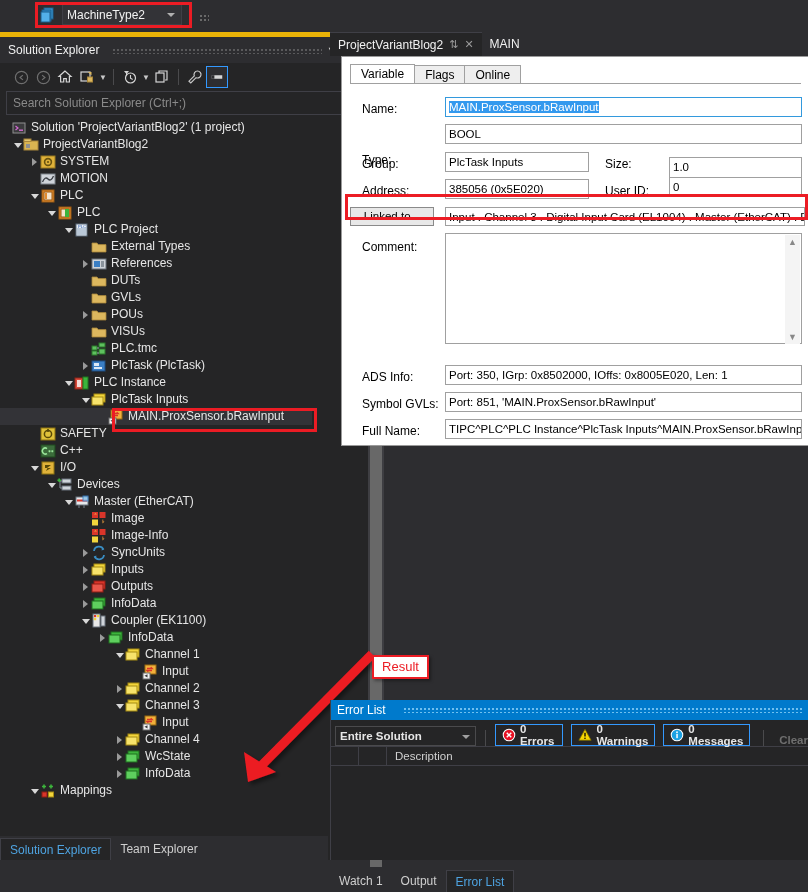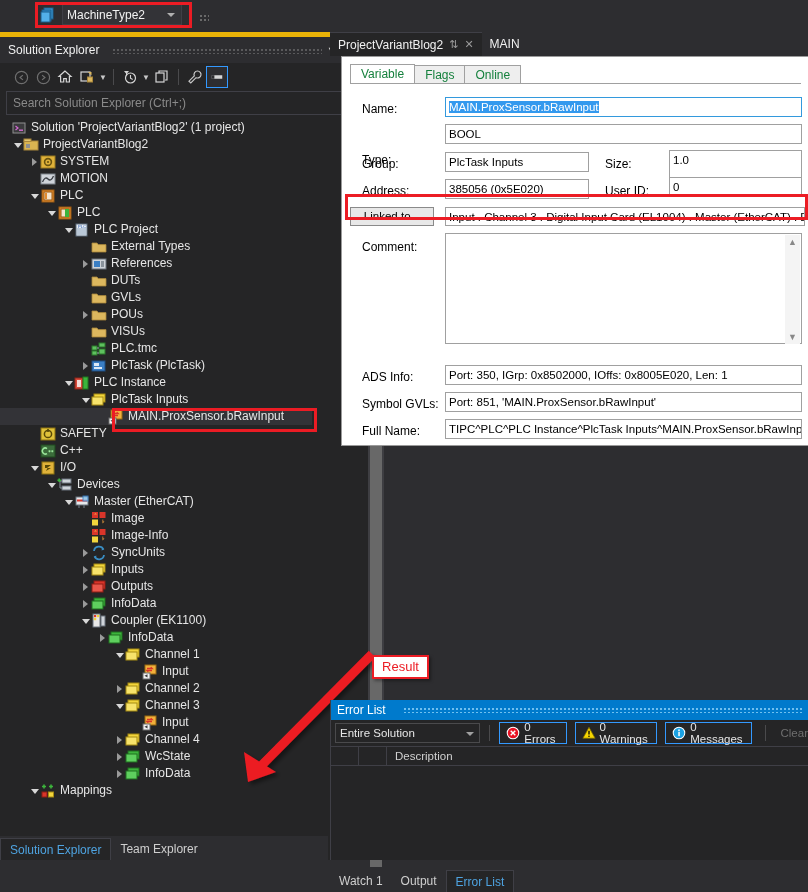--- a/index.html
+++ b/index.html
@@ -177,21 +177,21 @@
 
   #varpanel {
     position: absolute; left: 341px; top: 56px; width: 467px; height: 390px;
     background: #ffffff; border: 1px solid #9a9a9a; border-right: none;
   }
   #vp-tabs {
     position: absolute; left: 8px; top: 7px; height: 20px; display: flex;
     align-items: flex-end;
   }
   .vtab {
-    height: 19px; padding: 0 10px; font-size: 12px; color: #15803d;
+    height: 19px; padding: 0 10px; font-size: 12px; color: #000000;
     line-height: 19px; border: 1px solid #a0a0a0; background: #eeeeee;
     margin-right: -1px;
   }
   .vtab.active { background: #ffffff; border-bottom: 1px solid #fff; height: 20px; }
   #vp-tabline {
     position: absolute; left: 8px; top: 26px; width: 451px; height: 1px;
     background: #a0a0a0;
   }
 
   .fld-label {
@@ -246,22 +246,22 @@
     height: 20px; background: #007acc; position: relative; display: flex;
     align-items: center;
   }
   #el-title { color: #fff; font-size: 12px; padding-left: 6px; }
   #el-dots {
     position: absolute; left: 72px; top: 7px; right: 6px; height: 6px;
     background-image: radial-gradient(#6fc0f0 40%, transparent 41%);
     background-size: 4px 4px;
   }
   #el-toolbar {
-    height: 26px; display: flex; align-items: center; padding-left: 4px;
-    gap: 4px; background: #252526;
+    height: 26px; display: flex; align-items: flex-end; padding-left: 4px;
+    gap: 4px; background: #252526; font-weight: bold;
   }
   #el-scope {
     width: 160px; height: 20px; background: #252526; border: 1px solid #4a4a4c;
     color: #e6e6e6; font-size: 11.5px; display: flex; align-items: center;
     padding-left: 4px; position: relative;
   }
   #el-scope .arw {
     position: absolute; right: 5px; top: 8px;
     border-left: 4px solid transparent; border-right: 4px solid transparent;
     border-top: 4px solid #a0a0a0;
@@ -869,21 +869,21 @@
   <span class="fld-input focus" style="left:103px; top:40px; width:357px; height:20px;">
     <span class="sel-text">MAIN.ProxSensor.bRawInput</span>
   </span>
 
   <span class="fld-label" style="left:20px; top:72px;margin-top:24px;">Type:</span>
   <span class="fld-input" style="left:103px; top:67px; width:357px; height:20px;">BOOL</span>
 
   <span class="fld-label" style="left:20px; top:100px;">Group:</span>
   <span class="fld-input" style="left:103px; top:95px; width:144px; height:20px;">PlcTask Inputs</span>
   <span class="fld-label" style="left:263px; top:100px;">Size:</span>
-  <span class="fld-input" style="left:327px; top:93px; width:133px; height:28px;">1.0</span>
+  <span class="fld-input" style="left:327px; top:100px; width:133px; height:28px;">1.0</span>
 
   <span class="fld-label" style="left:20px; top:127px;">Address:</span>
   <span class="fld-input" style="left:103px; top:122px; width:144px; height:20px;">385056 (0x5E020)</span>
   <span class="fld-label" style="left:263px; top:127px;">User ID:</span>
   <span class="fld-input" style="left:327px; top:120px; width:133px; height:20px;">0</span>
 
   <span class="btn-gray" style="left:8px; top:150px; width:84px; height:19px;">Linked to...</span>
   <span class="fld-input" style="left:103px; top:150px; width:360px; height:19px;">Input . Channel 3 . Digital Input Card (EL1004) . Master (EtherCAT) . Devices</span>
 
   <span class="fld-label" style="left:20px; top:183px;">Comment:</span>

